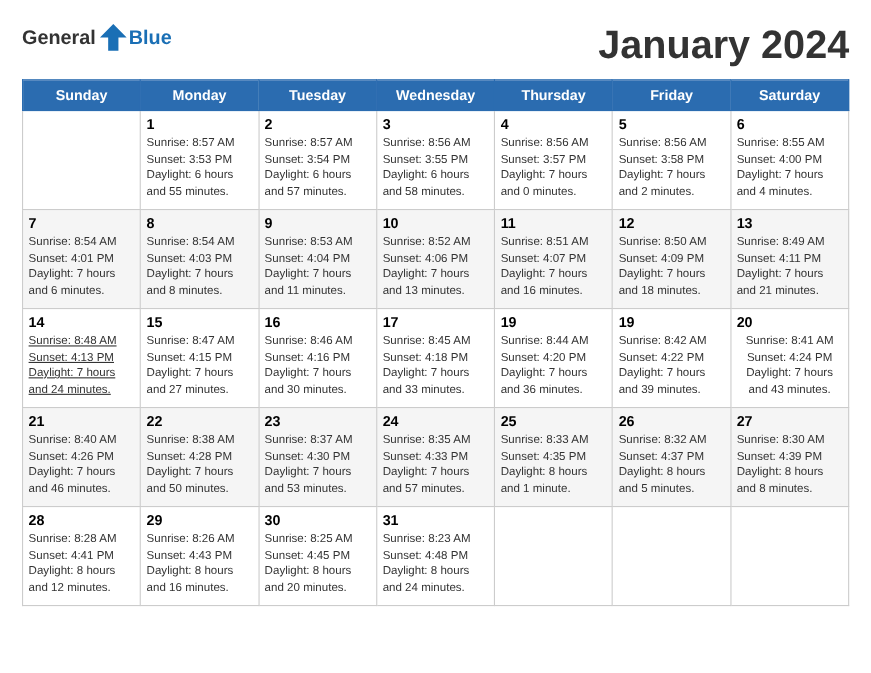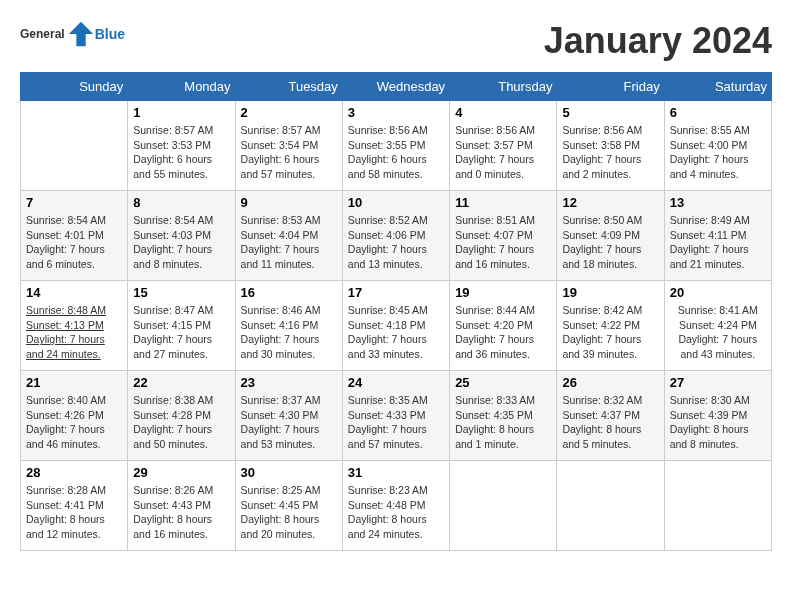--- a/index.html
+++ b/index.html
@@ -39,23 +39,23 @@
     }
     .calendar-table {
       width: 100%;
       border-collapse: collapse;
       font-size: 11px;
     }
     .calendar-table th {
       background-color: #2b6cb0;
       color: #fff;
       padding: 6px 4px;
-      text-align: right;
+      text-align: center;
       font-size: 13px;
-      font-weight: normal;
+      font-weight: bold;
       border: 1px solid #2b6cb0;
     }
     .calendar-table td {
       border: 1px solid #ccc;
       vertical-align: top;
       padding: 4px 5px;
       height: 90px;
       width: 107px;
     }
     .day-number {
@@ -81,25 +81,25 @@
     thead tr th {
       background-color: #2b6cb0 !important;
     }
   </style>
 </head>
 <body>
 
 <div>
   <div class="header">
     <div class="logo">
-      <span style="font-size:12px;font-weight:bold;color:#333;">General</span>
+      <span style="font-size:18px;font-weight:bold;color:#333;">General</span>
       <svg class="logo-icon" viewBox="0 0 30 30" width="30" height="30">
         <polygon points="15,2 28,15 20,15 20,28 10,28 10,15 2,15" fill="#1a6fb5"></polygon>
       </svg>
-      <span style="font-size:14px;font-weight:bold;color:#1a6fb5;">Blue</span>
+      <span style="font-size:18px;font-weight:bold;color:#1a6fb5;">Blue</span>
     </div>
     <div class="title-block">
       <div class="month-title">January 2024</div>
     </div>
   </div>
 
   <table class="calendar-table">
     <thead>
       <tr>
         <th>Sunday</th>

